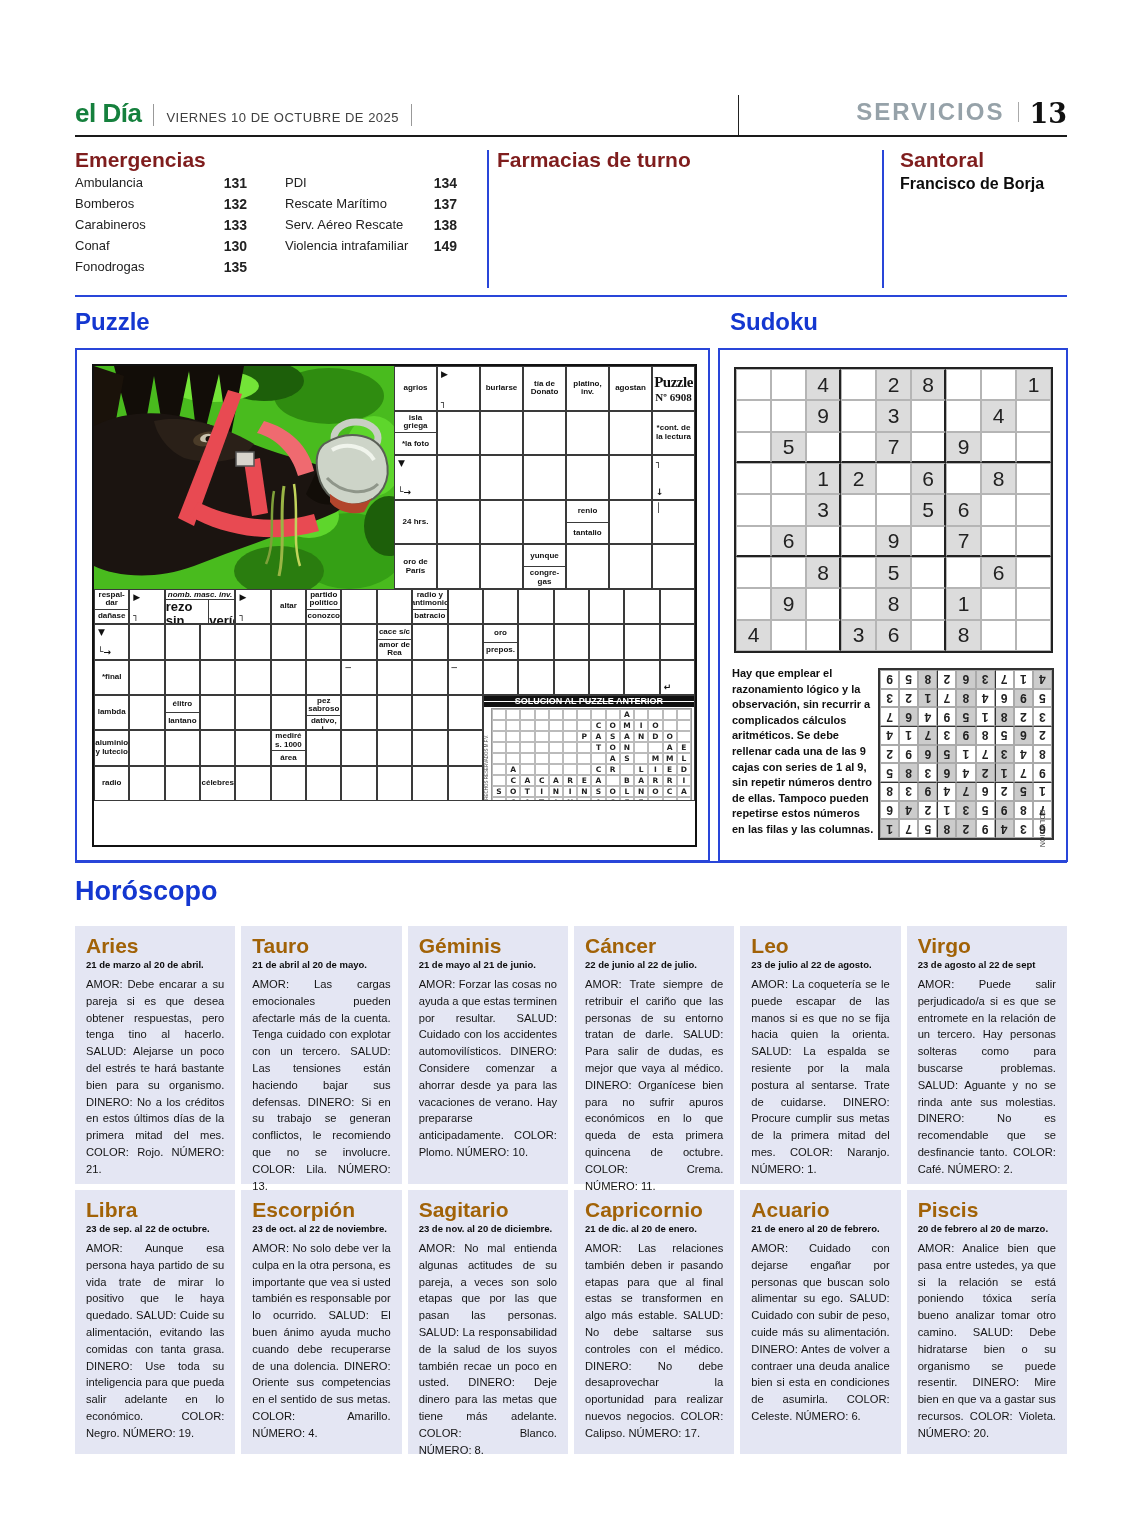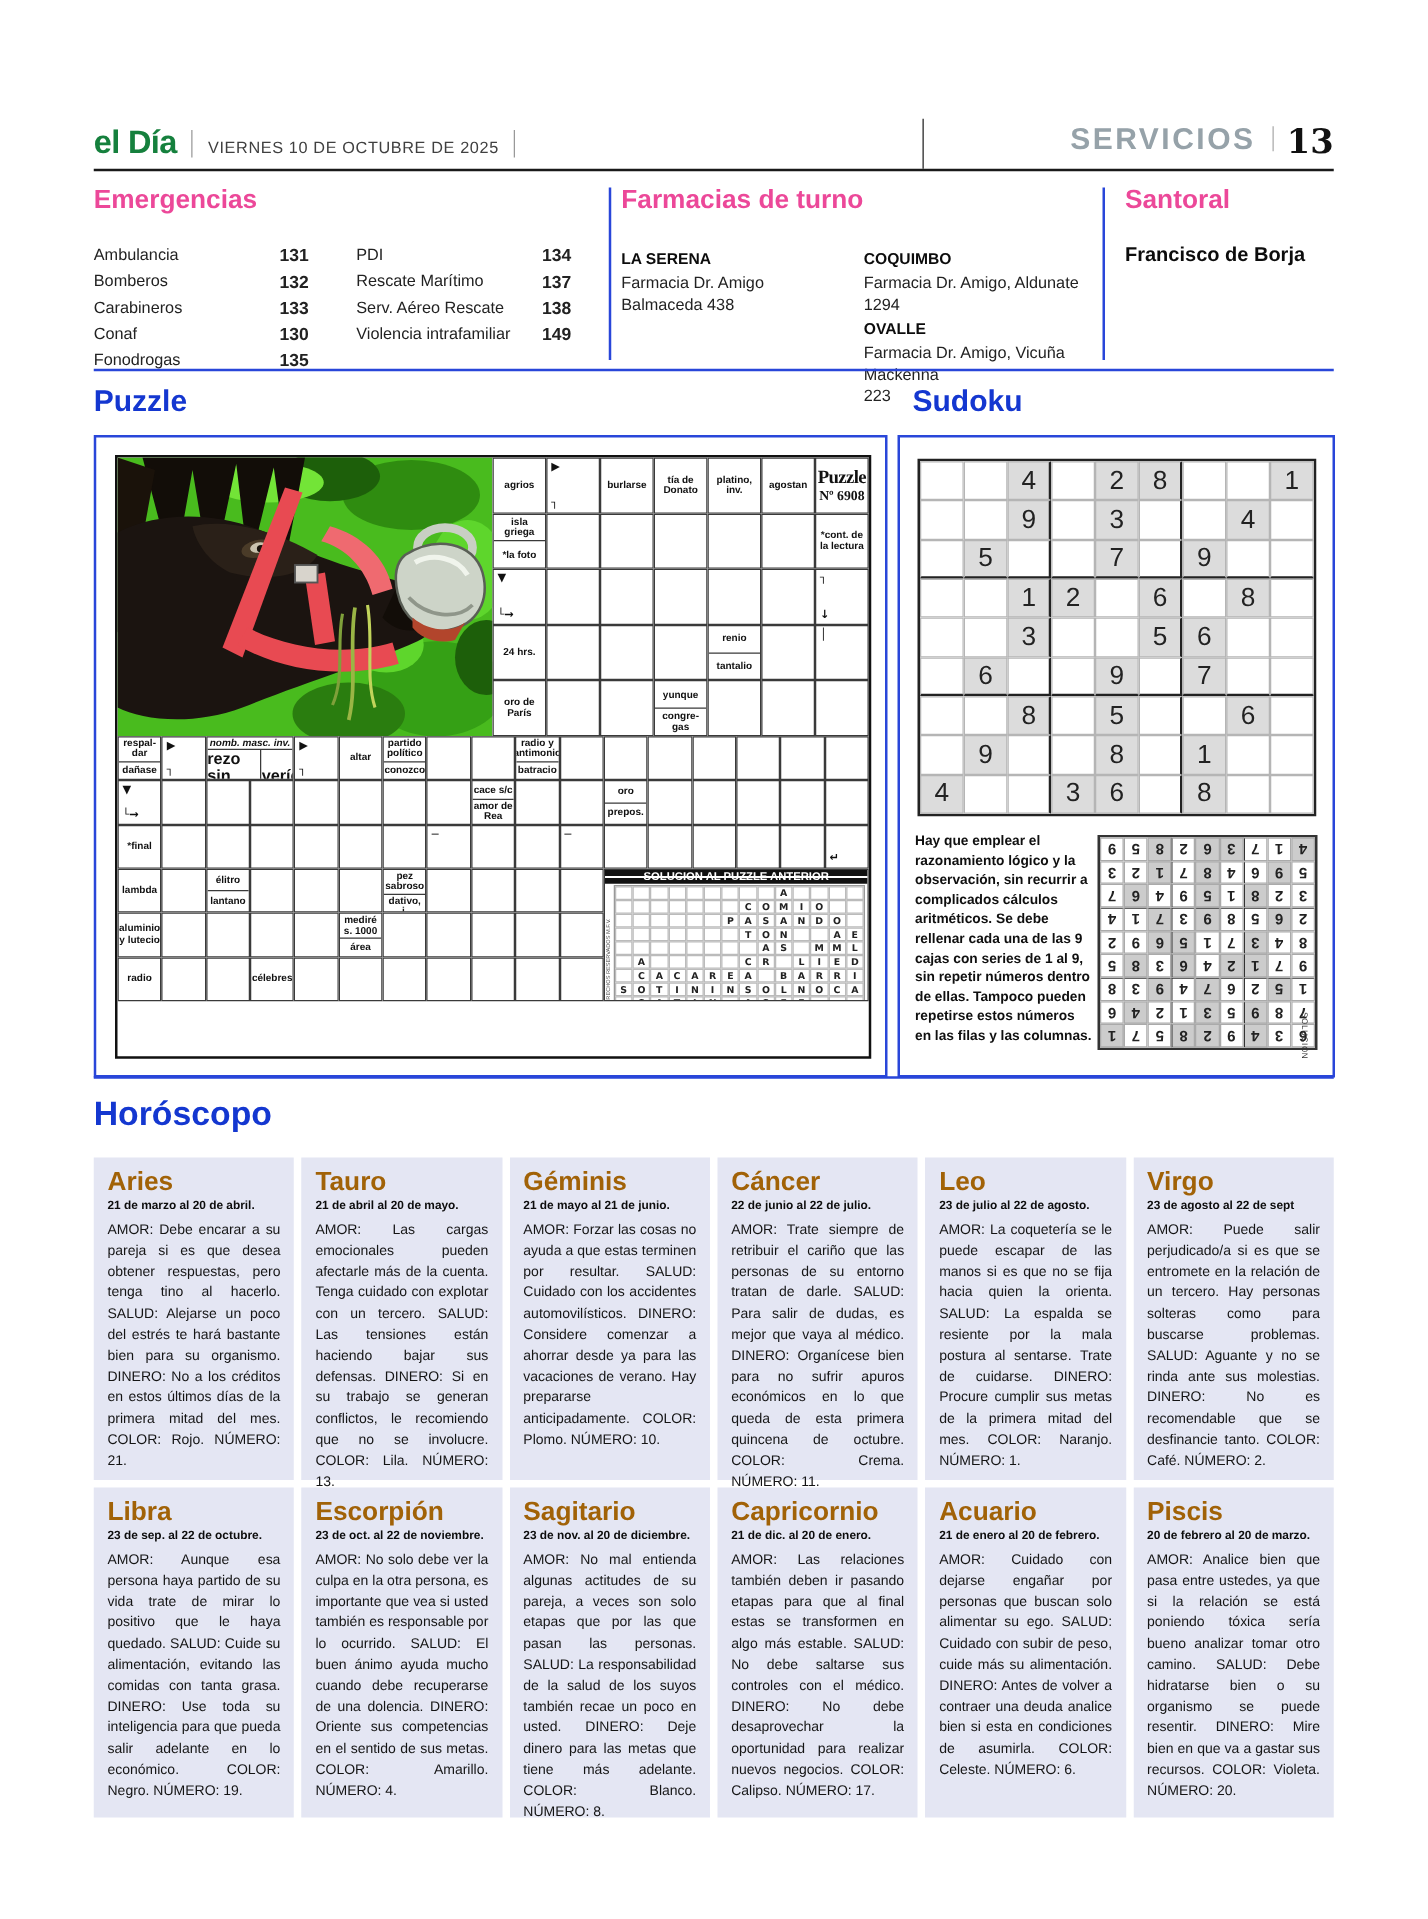--- a/index.html
+++ b/index.html
@@ -10,21 +10,21 @@
   #masthead{left:75px;top:98px;width:992px;height:36px;}
   .brand{font-size:26px;font-weight:900;letter-spacing:-0.5px;color:#15803d;display:inline-block;}
   .mbar{display:inline-block;width:1px;height:22px;background:#999;margin:0 12px;vertical-align:-4px;}
   .mdate{font-size:13px;color:#404040;letter-spacing:0.5px;display:inline-block;}
   .section-wrap{position:absolute;right:0;top:0;}
   .section{font-size:24px;font-weight:bold;color:#96a2a9;letter-spacing:2px;display:inline-block;}
   .pgbar{display:inline-block;width:1px;height:20px;background:#aaa;margin:0 10px 0 14px;vertical-align:-2px;}
   .pgnum{font-family:"DejaVu Serif",serif;font-size:27px;font-weight:bold;color:#111;display:inline-block;vertical-align:-3px;}
   #head-vline{left:738px;top:95px;width:1px;height:40px;background:#222;}
   #head-rule{left:75px;top:135px;width:992px;height:2px;background:#1a1a1a;}
-  .svc-title{font-size:21px;font-weight:bold;color:#ec4899;margin:0 0 24px 0;}
+  .svc-title{font-size:21px;font-weight:bold;color:#7f1d1d;margin:0 0 3px 0;}
   #emergencias{left:75px;top:148px;width:400px;}
   .em-cols{display:flex;gap:38px;}
   .em-col{display:flex;flex-direction:column;gap:5px;}
   .em-row{display:flex;width:172px;justify-content:space-between;font-size:13px;color:#222;}
   .em-row .n{font-weight:bold;font-size:14px;}
   .svc-div{width:2px;background:#2946d9;top:150px;height:138px;}
   #farmacias{left:497px;top:148px;width:370px;}
   .fa-cols{display:flex;gap:18px;}
   .fa-city{font-size:12.5px;font-weight:bold;color:#0c0c0c;margin:4px 0 3px 0;}
   .fa-line{font-size:13px;color:#222;line-height:1.35;}
@@ -162,34 +162,20 @@
         <div class="em-row">
           <span>Violencia intrafamiliar</span>
           <span class="n">149</span>
         </div>
       </div>
     </div>
 </div>
 <div class="abs svc-div" style="left:487px;"></div>
 <div class="abs" id="farmacias">
   <div class="svc-title">Farmacias de turno</div>
-  <div class="fa-cols" id="fa-cols">
-      <div style="flex: 1 1 0%;">
-        <div class="fa-city">LA SERENA</div>
-        <div class="fa-line">Farmacia Dr. Amigo</div>
-        <div class="fa-line">Balmaceda 438</div>
-      </div>
-      <div style="flex: 1 1 0%;">
-        <div class="fa-city">COQUIMBO</div>
-        <div class="fa-line">Farmacia Dr. Amigo, Aldunate 1294</div>
-        <div class="fa-city">OVALLE</div>
-        <div class="fa-line">Farmacia Dr. Amigo, Vicuña Mackenna</div>
-        <div class="fa-line">223</div>
-      </div>
-    </div>
 </div>
 <div class="abs svc-div" style="left:882px;"></div>
 <div class="abs" id="santoral">
   <div class="svc-title">Santoral</div>
   <div class="santo-name">Francisco de Borja</div>
 </div>
 
 <div class="abs blue-rule" style="top:295px;"></div>
 
 <div class="abs panel-title" style="left:75px;top:308px;">Puzzle</div>

